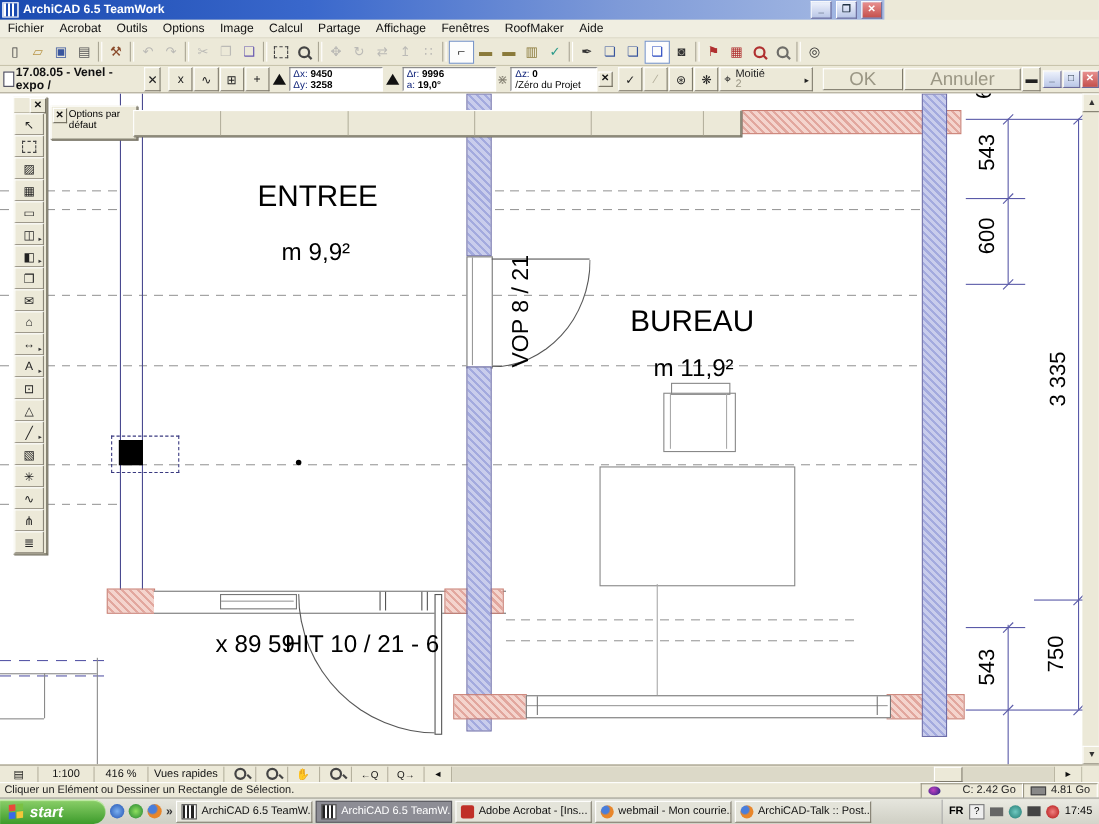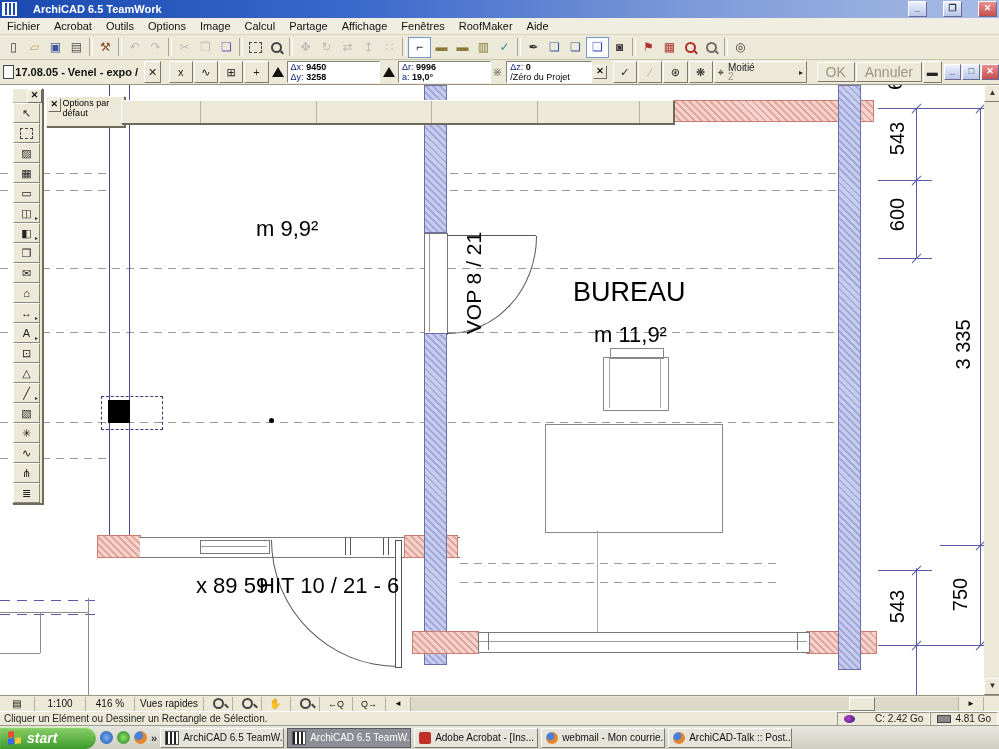--- a/index.html
+++ b/index.html
@@ -1,22 +1,22 @@
 <!DOCTYPE html>
 <html><head>
 <meta charset="utf-8">
 <style>
   html,body{margin:0;padding:0}
   body{width:999px;height:749px;position:relative;overflow:hidden;
        font-family:"Liberation Sans",sans-serif;background:#ece9d8;font-size:11px}
   .abs{position:absolute}
   
-  .titlebar{position:absolute;left:0;top:0;width:999px;height:18px;
+  .titlebar{position:absolute;left:0;top:0;width:804px;height:18px;
     background:linear-gradient(90deg,#1a4ab0,#3a68cc 35%,#7e9ad8 70%,#a8bce4);
-    display:flex;align-items:center;color:#fff;font-weight:bold;font-size:11px;gap:16px;padding:0 2px;box-sizing:border-box}
+    display:flex;align-items:center;color:#fff;font-weight:bold;font-size:11px;gap:4px;padding:0 2px;box-sizing:border-box}
   .appicon{width:13px;height:12px;background:repeating-linear-gradient(90deg,#fff 0 2px,#1a4ab0 2px 4px);border:1px solid #fff}
   .winbtn{width:17px;height:14px;border:1px solid #fff;border-right-color:#6a6a9a;border-bottom-color:#6a6a9a;
     background:linear-gradient(#eef2fc,#b9c6e6);color:#234;font-size:9px;line-height:12px;text-align:center;font-weight:bold}
   .winbtn.close{background:linear-gradient(#e89090,#c4504c);color:#fff}
   .menubar{position:absolute;left:0;top:18px;width:999px;height:17px;background:#f0eee1;display:flex;align-items:center;border-bottom:1px solid #d8d4c0;box-sizing:border-box}
   .menu-item{padding:1px 7px;color:#111}
   .toolbar{position:absolute;left:0;top:35px;width:999px;height:25px;background:#ece9d8;display:flex;align-items:center;padding-left:3px;box-sizing:border-box;border-bottom:1px solid #c8c4ac}
   .tbtn{width:21px;height:19px;display:flex;align-items:center;justify-content:center;font-size:12px;color:#333;position:relative}
   .tbtn.dis{color:#b0ab98!important;filter:grayscale(1);opacity:.75}
   .tbtn.pressed{border:1px solid #7a96c8;background:#fdfdfd}
@@ -26,21 +26,21 @@
   .mag::after{content:"";width:5px;height:2px;background:#444;display:block;transform:rotate(45deg);position:absolute;right:3px;bottom:4px}
   .mag.red::before{border-color:#b03030}.mag.red::after{background:#b03030}
   
   .coordbar{position:absolute;left:0;top:60px;width:999px;height:25px;background:#ece9d8;display:flex;align-items:center;gap:1px;border-bottom:1px solid #9a9684;box-sizing:border-box;padding-left:3px}
   .raised{border:1px solid #fff;border-right-color:#7f7b6c;border-bottom-color:#7f7b6c;background:#ece9d8}
   .cbtn{height:20px;display:flex;align-items:center;justify-content:center;font-size:11px;color:#222}
   .doctitle{font-weight:bold;font-size:11px;color:#111;display:flex;align-items:center;gap:4px;width:138px}
   .docicon{width:10px;height:12px;border:1px solid #445;background:#fff}
   .coordbox{background:#fff;border:1px solid #808080;border-bottom-color:#fff;border-right-color:#fff;height:20px;font-size:9px;color:#10247a;padding:0 3px;line-height:10px;white-space:nowrap}
   .tri{width:0;height:0;border-left:6px solid transparent;border-right:6px solid transparent;border-bottom:10px solid #111;margin:0 2px}
-  .okbtn{height:18px;padding:0 8px;color:#9a9684;font-size:14px;display:flex;align-items:center}
+  .okbtn{height:18px;padding:0 23px;color:#9a9684;font-size:17px;display:flex;align-items:center}
   
   #workarea{position:absolute;left:0;top:85px;width:999px;height:610px;background:#fff;overflow:hidden}
   .hl{position:absolute;border-top:1px solid #8a8a8a}
   .vl{position:absolute;border-left:1px solid #8a8a8a}
   .dash{position:absolute;height:1px;background:repeating-linear-gradient(90deg,#9a9a9a 0 8px,transparent 8px 14px)}
   .dashnavy{position:absolute;height:1px;background:repeating-linear-gradient(90deg,#5a5aa8 0 10px,transparent 10px 17px)}
   .hblue{position:absolute;background:repeating-linear-gradient(45deg,#c9cdec 0 3px,#a3aade 3px 5px);border:1px solid #6d6da8;box-sizing:border-box}
   .hpink{position:absolute;background:repeating-linear-gradient(45deg,#f4d4cd 0 3px,#e2a79e 3px 5px);border:1px solid #c97e72;box-sizing:border-box}
   .dimline{position:absolute;background:#5a5aa8}
   .tick{position:absolute;width:13px;height:1px;background:#5a5aa8;transform:rotate(-45deg)}
@@ -338,20 +338,21 @@
   <div class="tick" style="left:974px;top:23px"></div>
   <div class="tick" style="left:974px;top:460px"></div>
   <div class="tick" style="left:974px;top:560px"></div>
   <div class="dimtext" style="left:881px;top:42px">543</div>
   <div class="dimtext" style="left:881px;top:118px">600</div>
   <div class="dimtext" style="left:938px;top:248px">3 335</div>
   <div class="dimtext" style="left:881px;top:510px">543</div>
   <div class="dimtext" style="left:944px;top:498px">750</div>
   <div class="dimtext" style="left:890px;top:-12px">6</div>
 
+  <div class="plantext" style="left:234px;top:78px;font-size:27px">ENTREE</div>
   <div class="plantext" style="left:256px;top:131px;font-size:22px">m 9,9²</div>
   <div class="plantext" style="left:573px;top:192px;font-size:27px">BUREAU</div>
   <div class="plantext" style="left:594px;top:237px;font-size:22px">m 11,9²</div>
   <div class="plantext" style="left:414px;top:186px;width:120px;font-size:21px;text-align:center;transform:rotate(-90deg)">VOP 8 / 21</div>
   <div class="plantext" style="left:196px;top:488px;font-size:22px">x 89 59</div>
   <div class="plantext" style="left:259px;top:488px;font-size:22px">HIT 10 / 21 - 6</div>
 
   <div class="palette" style="left:12px;top:3px;width:29px">
     <div style="height:13px;display:flex;justify-content:flex-end;border-bottom:1px solid #b5b19e">
       <span class="xbtn">✕</span>
@@ -503,13 +504,22 @@
       <div class="task">
         <span class="ticon firefox"></span>
         <span class="tlabel">webmail - Mon courrie...</span>
       </div>
       <div class="task">
         <span class="ticon firefox"></span>
         <span class="tlabel">ArchiCAD-Talk :: Post...</span>
       </div>
   </div>
   <span style="flex:1"></span>
+  <div style="display:flex;align-items:center;gap:5px;border-left:1px solid #aaa;height:22px;padding:0 6px;background:linear-gradient(#eaeae2,#d4d4ca)">
+    <span style="font-size:10px;font-weight:bold">FR</span>
+    <span style="width:12px;height:12px;border:1px solid #777;background:#eee;font-size:9px;text-align:center;line-height:11px">?</span>
+    <span class="trayicon" style="background:#666;height:8px"></span>
+    <span class="trayicon" style="background:radial-gradient(#70c8c0,#207870);border-radius:50%"></span>
+    <span class="trayicon" style="background:#444;height:9px"></span>
+    <span class="trayicon" style="background:radial-gradient(#f08080,#b01010);border-radius:50%"></span>
+    <span style="font-size:10px">17:45</span>
+  </div>
 </div>
 
 </body></html>

